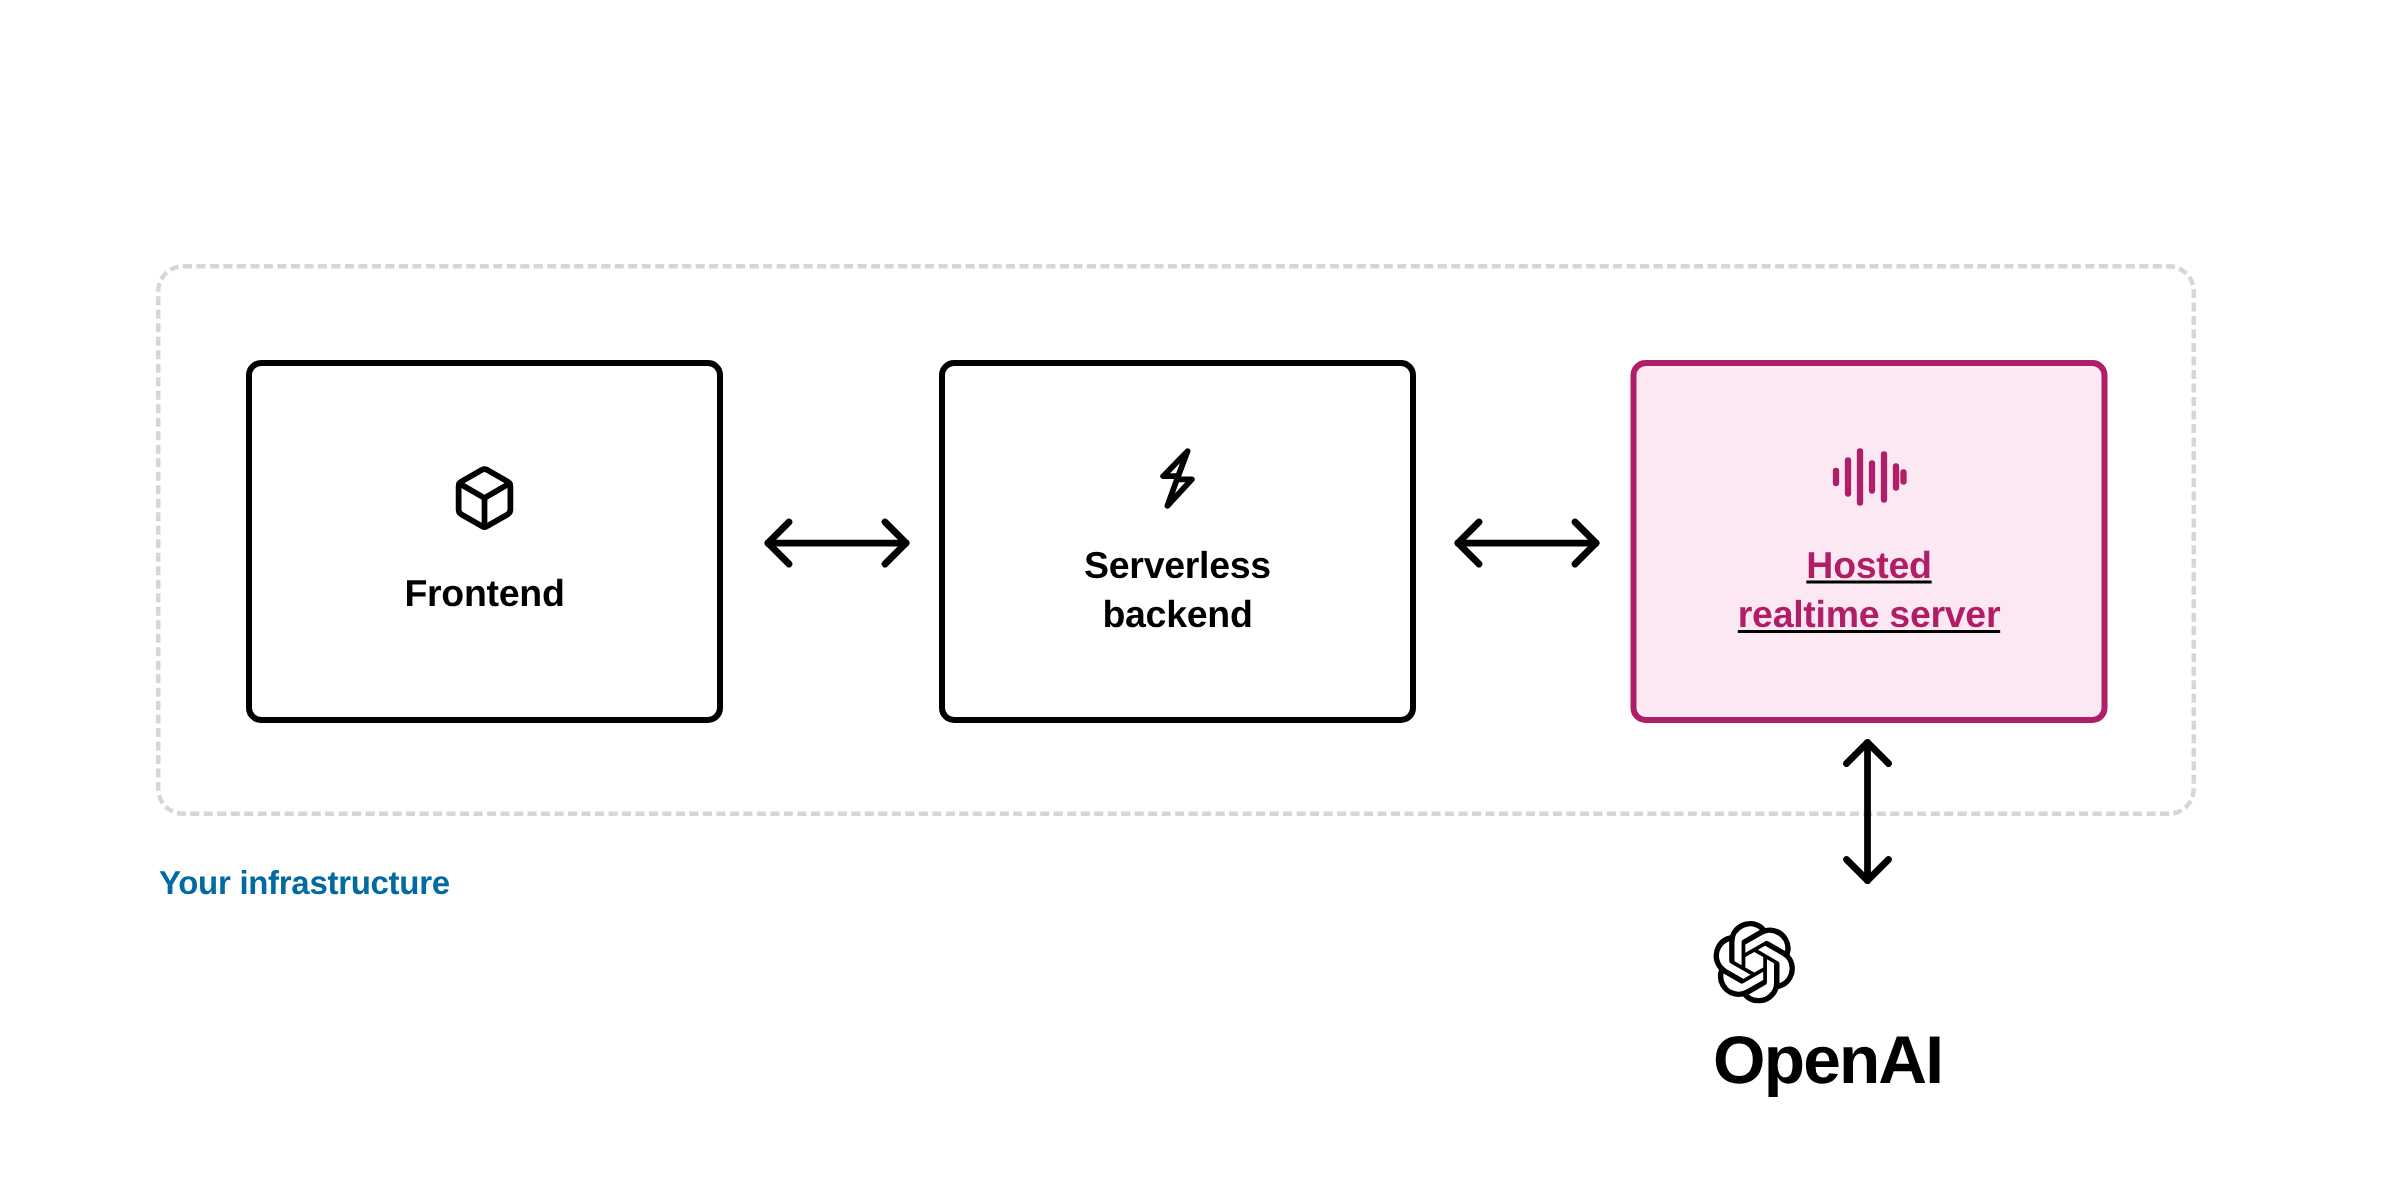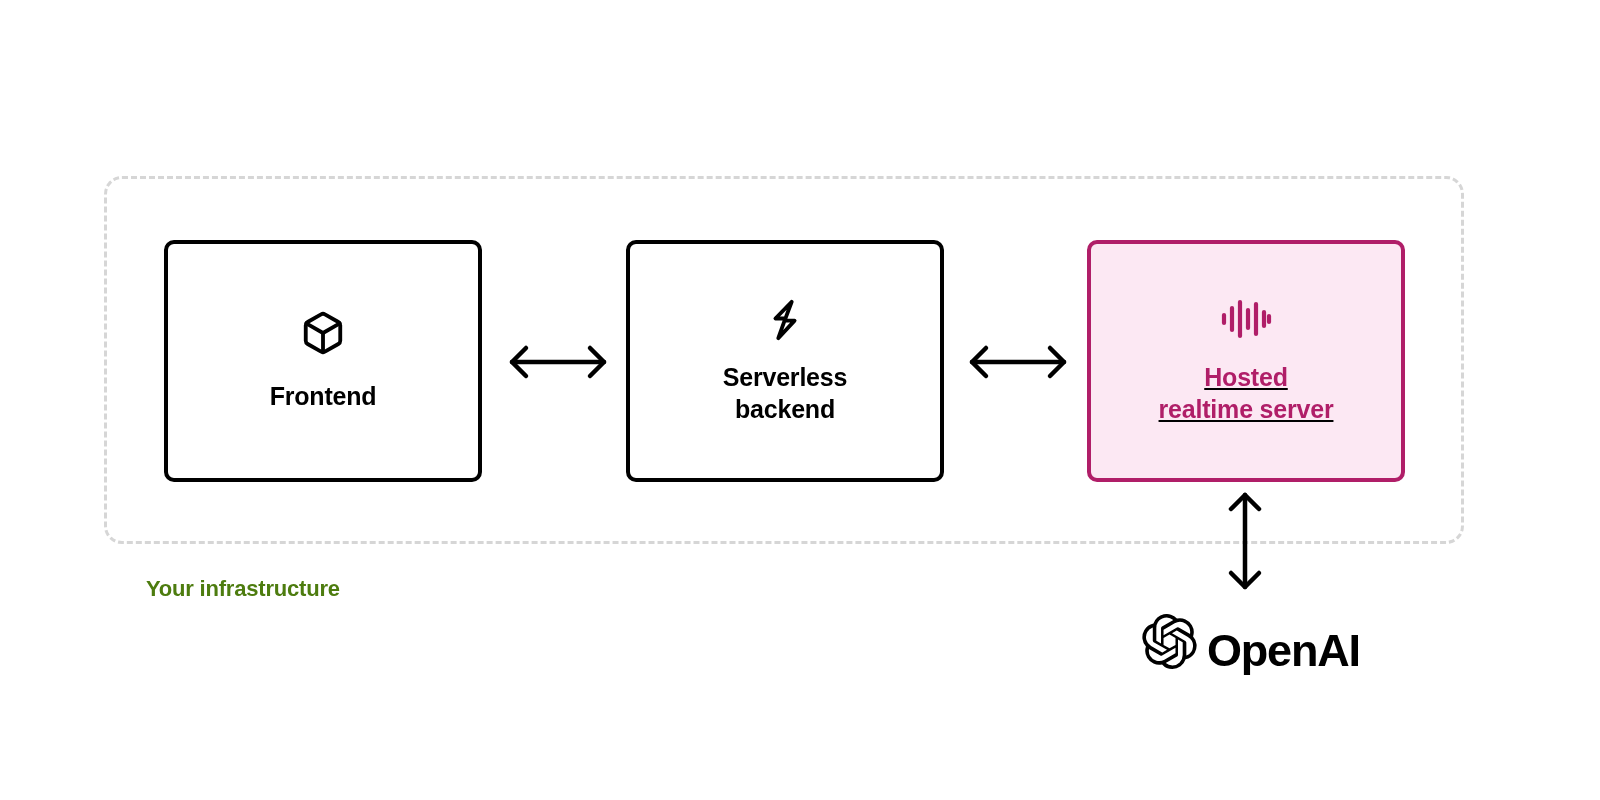--- a/index.html
+++ b/index.html
@@ -36,23 +36,22 @@
     background: transparent;
   }
 
   .infra-label {
     position: absolute;
     left: 106px;
     top: 576px;
     font-size: 22px;
     font-weight: bold;
     letter-spacing: -0.2px;
-    color: #4d7c0f;
+    color: #0369a1;
     white-space: nowrap;
-    margin-left: 40px;
   }
 
   
   .node {
     position: absolute;
     display: flex;
     flex-direction: column;
     align-items: center;
     justify-content: center;
     border-radius: 10px;
@@ -121,21 +120,22 @@
     width: 52px;
     height: 108px;
   }
 
   
   .openai-lockup {
     position: absolute;
     left: 1142px;
     top: 614px;
     display: flex;
-    align-items: flex-end;
+    flex-direction: column;
+    align-items: flex-start;
     gap: 10px;
   }
   .openai-wordmark {
     font-size: 45px;
     font-weight: bold;
     letter-spacing: -1.2px;
     color: #000000;
     line-height: 1;
     white-space: nowrap;
   }

